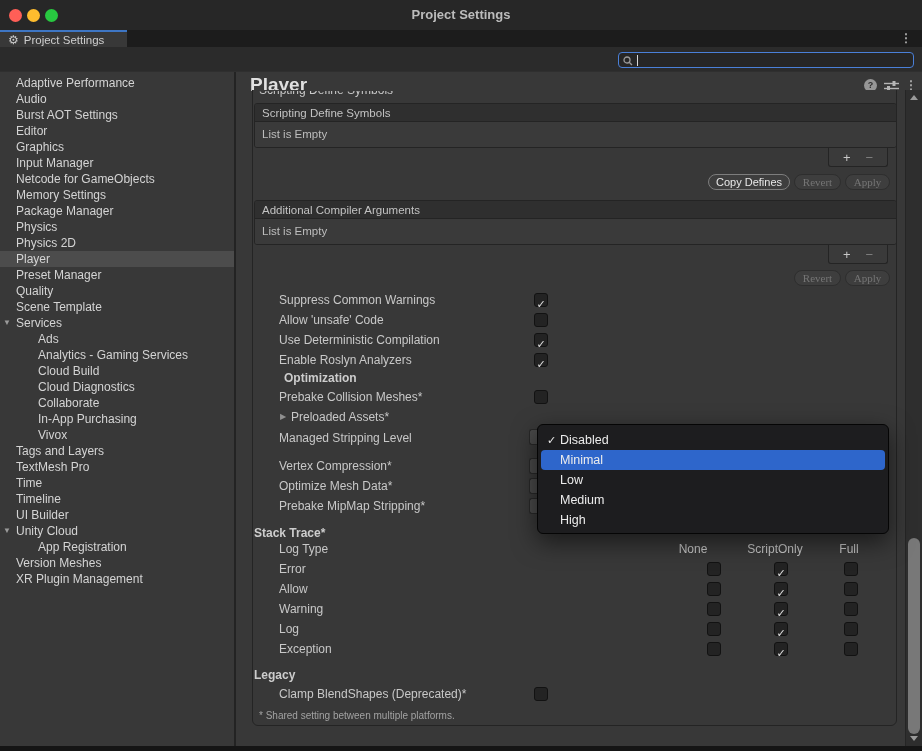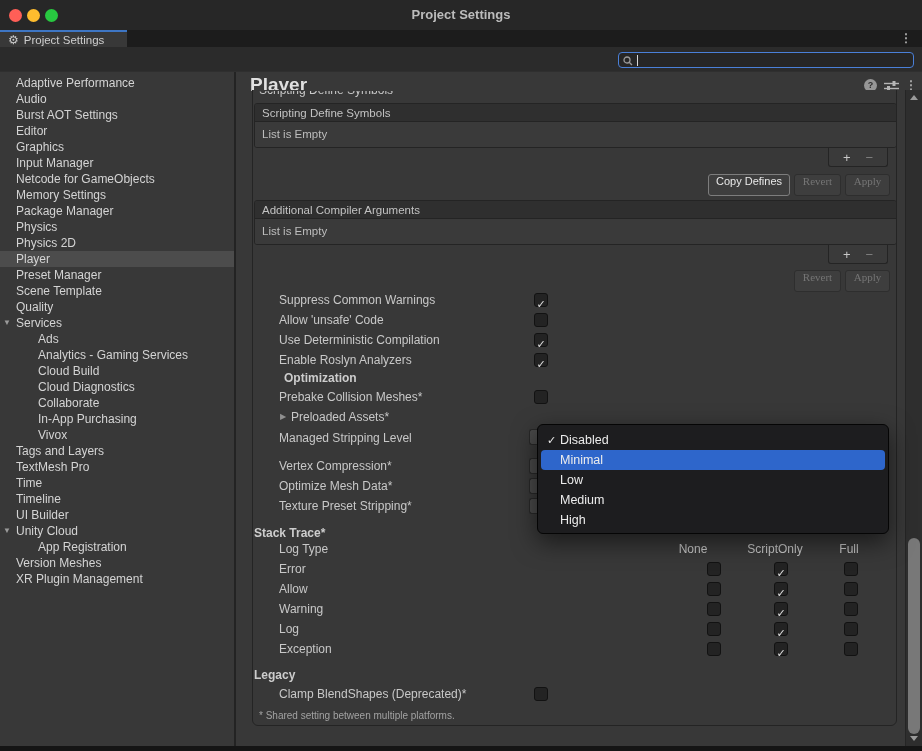--- a/index.html
+++ b/index.html
@@ -65,22 +65,22 @@
   .listbox { position:absolute; left:1px; width:643px; border:1px solid #242424; border-radius:3px; overflow:hidden; }
   .lhead { height:18px; line-height:18px; background:#2f2f2f; border-bottom:1px solid #242424;
            font-size:11.5px; color:#c2c2c2; padding-left:7px; }
   .lbody { height:25px; line-height:25px; background:#3a3a3a; font-size:11.5px; color:#bdbdbd; padding-left:7px; }
   .lfoot { position:absolute; left:575px; width:60px; height:19px; background:#3a3a3a;
            border:1px solid #242424; border-top:none; border-radius:0 0 3px 3px;
            display:flex; align-items:center; justify-content:center; gap:15px; }
   .lfoot .plus { color:#c8c8c8; font-size:13px; line-height:1; }
   .lfoot .minus { color:#828282; font-size:13px; line-height:1; }
 
-  .btn { position:absolute; height:22px; border-radius:3px; background:#3e3e3e;
-         display:flex; align-items:flex-start; justify-content:center; font-size:11px; }
+  .btn { position:absolute; height:16px; border-radius:8px; background:#3e3e3e;
+         display:flex; align-items:center; justify-content:center; font-size:11px; }
   .btn.en { border:1px solid #7d7d7d; color:#e8e8e8; }
   .btn.dis { border:1px solid #2e2e2e; color:#757575;font-family:Liberation Serif, serif; }
 
   .lbl { position:absolute; font-size:12px; color:#c8c8c8; line-height:14px; white-space:nowrap; }
   .sect { font-weight:bold; color:#cdcdcd; }
   .cb { position:absolute; width:14px; height:14px; background:#232323; border:1px solid #121212;
         border-radius:3px; text-align:center; }
   .cb i { font-style:normal; color:#e0e0e0; font-size:11px; line-height:12px; }
   .foldarrow { position:absolute; font-size:8px; color:#909090; line-height:14px; }
   .sliver { position:absolute; width:12px; height:16px; background:#494949; border:1px solid #282828;
@@ -145,22 +145,22 @@
   <div class="srow i0"><span>Editor</span></div>
   <div class="srow i0"><span>Graphics</span></div>
   <div class="srow i0"><span>Input Manager</span></div>
   <div class="srow i0"><span>Netcode for GameObjects</span></div>
   <div class="srow i0"><span>Memory Settings</span></div>
   <div class="srow i0"><span>Package Manager</span></div>
   <div class="srow i0"><span>Physics</span></div>
   <div class="srow i0"><span>Physics 2D</span></div>
   <div class="srow i0 sel"><span>Player</span></div>
   <div class="srow i0"><span>Preset Manager</span></div>
+  <div class="srow i0"><span>Quality</span></div>
   <div class="srow i0"><span>Scene Template</span></div>
-  <div class="srow i0"><span>Quality</span></div>
   <div class="srow i0">
     <span class="tri">▼</span>
     <span>Services</span>
   </div>
   <div class="srow i1"><span>Ads</span></div>
   <div class="srow i1"><span>Analytics - Gaming Services</span></div>
   <div class="srow i1"><span>Cloud Build</span></div>
   <div class="srow i1"><span>Cloud Diagnostics</span></div>
   <div class="srow i1"><span>Collaborate</span></div>
   <div class="srow i1"><span>In-App Purchasing</span></div>
@@ -243,21 +243,21 @@
     <div class="lbl" style="left:26px; top:309px;">Prebake Collision Meshes*</div>
     <span class="cb" style="left:281px; top:309px;"></span>
     <span class="foldarrow" style="left:27px; top:329px;">▶</span>
     <div class="lbl" style="left:38px; top:329px;">Preloaded Assets*</div>
     <div class="lbl" style="left:26px; top:350px;">Managed Stripping Level</div>
     <span class="sliver" style="left:276px; top:348px;"></span>
     <div class="lbl" style="left:26px; top:378px;">Vertex Compression*</div>
     <span class="sliver" style="left:276px; top:377px;"></span>
     <div class="lbl" style="left:26px; top:398px;">Optimize Mesh Data*</div>
     <span class="sliver" style="left:276px; top:397px;"></span>
-    <div class="lbl" style="left:26px; top:418px;">Texture Preset Stripping*</div>
+    <div class="lbl" style="left:26px; top:418px;">Prebake MipMap Stripping*</div>
     <span class="sliver" style="left:276px; top:417px;"></span>
 
     <div class="lbl sect" style="left:1px; top:445px;">Stack Trace*</div>
     <div class="lbl" style="left:26px; top:461px;">Log Type</div>
     <div class="colhead" style="left:440px; top:461px;">None</div>
     <div class="colhead" style="left:522px; top:461px;">ScriptOnly</div>
     <div class="colhead" style="left:596px; top:461px;">Full</div>
 
     <div class="lbl" style="left:26px; top:481px;">Error</div>
     <span class="cb" style="left:454px; top:481px;"></span>

